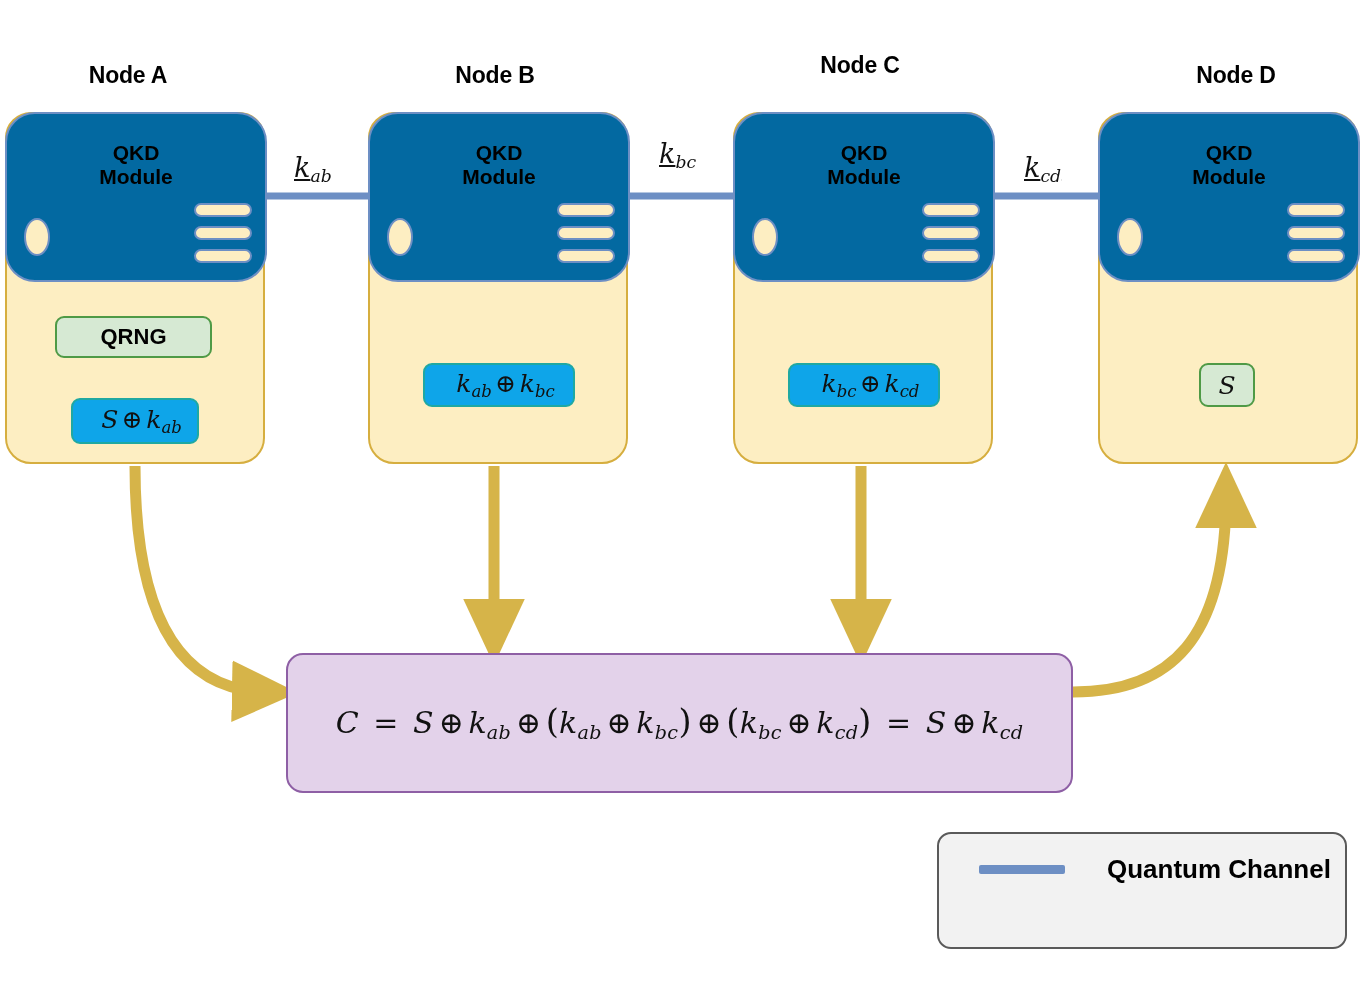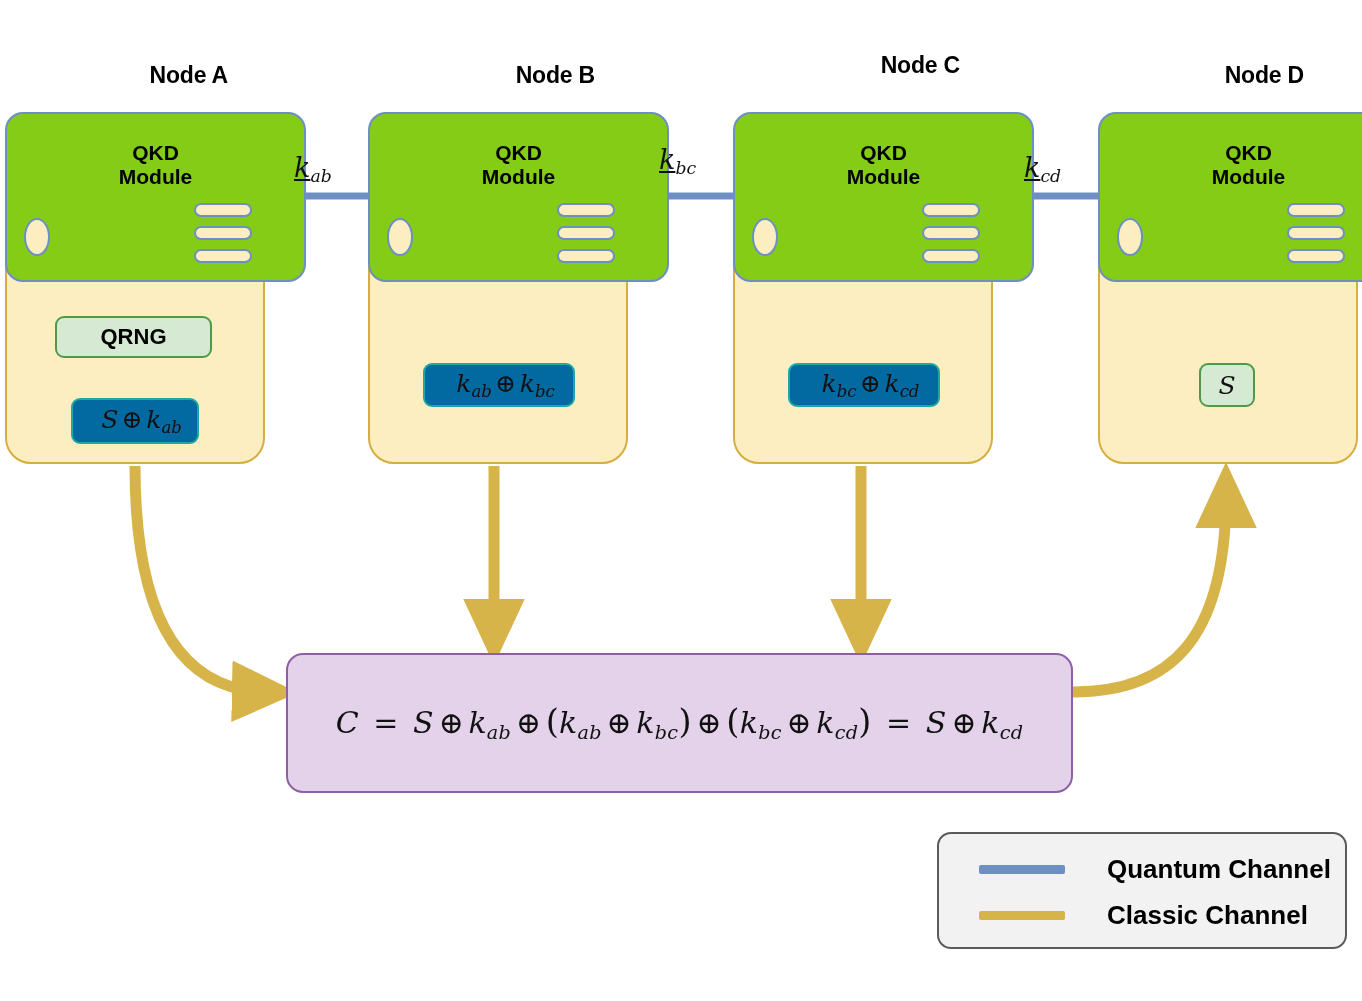--- a/index.html
+++ b/index.html
@@ -23,42 +23,42 @@
     top: 0;
     width: 1362px;
     height: 1001px;
   }
 
   .node-title {
     position: absolute;
     font-size: 23px;
     font-weight: bold;
     color: #000000;
-    text-align: right;
+    text-align: center;
     letter-spacing: -0.2px;
     white-space: nowrap;
   }
 
   .node-shell {
     position: absolute;
     width: 260px;
     height: 352px;
     background: #fdeec2;
     border: 2.2px solid #d6ae3f;
     border-radius: 26px;
     box-sizing: border-box;
   }
 
   .qkd-module {
     position: absolute;
-    width: 301px;
+    width: 262px;
     height: 170px;
-    background: #84cc16;
+    background: #0369a1;
     border: 2.2px solid #6d8fc4;
-    border-radius: 18px;
+    border-radius: 30px;
     box-sizing: border-box;
   }
   .qkd-label {
     position: absolute;
     left: 0;
     right: 0;
     top: 27px;
     text-align: center;
     font-size: 21px;
     font-weight: bold;
@@ -98,21 +98,21 @@
     align-items: center;
     justify-content: center;
     border-radius: 9px;
     white-space: nowrap;
   }
   .inner-box.green {
     background: #d6e9d3;
     border: 2px solid #4f9a46;
   }
   .inner-box.teal {
-    background: #0369a1;
+    background: #0ea5e9;
     border: 2.2px solid #1fa8a2;
     padding-left: 13px;
   }
   .label-sans {
     font-size: 22px;
     font-weight: bold;
     color: #000000;
     font-family: "Liberation Sans", sans-serif;
   }
   .label-math {
@@ -318,52 +318,48 @@
     <div class="module-led"></div>
     <div class="module-slot s1"></div>
     <div class="module-slot s2"></div>
     <div class="module-slot s3"></div>
   </div>
 
   <div class="inner-box teal" style="left:788px; top:363px; width:152px; height:44px;">
     <span class="label-math">k<span class="sub">bc</span><span class="op">⊕</span>k<span class="sub">cd</span></span>
   </div>
 
-  <div class="node-title" style="left:1104px; top:62px; width:200px;">Node D</div>
+  <div class="node-title" style="left:1136px; top:62px; width:200px;">Node D</div>
 
   <div class="node-shell" style="left:1098px; top:112px;"></div>
 
   <div class="qkd-module" style="left:1098px; top:112px;">
     <div class="qkd-label">
       <span>QKD</span><br>
       <span>Module</span>
     </div>
     <div class="module-led"></div>
     <div class="module-slot s1"></div>
     <div class="module-slot s2"></div>
     <div class="module-slot s3"></div>
   </div>
 
   <div class="inner-box green" style="left:1199px; top:363px; width:56px; height:44px;">
     <span class="label-math">S</span>
   </div>
 
   <div class="chan-label" style="left:294px; top:152px;">k<span class="sub">ab</span></div>
-  <div class="chan-label" style="left:659px; top:144px;">k<span class="sub">bc</span></div>
+  <div class="chan-label" style="left:659px; top:138px;">k<span class="sub">bc</span></div>
   <div class="chan-label" style="left:1024px; top:152px;">k<span class="sub">cd</span></div>
 
 
   <div class="trusted-node-box">
     <span class="formula">C<span class="op"> = </span>S<span class="op">⊕</span>k<span class="sub">ab</span><span class="op">⊕</span><span class="paren">(</span>k<span class="sub">ab</span><span class="op">⊕</span>k<span class="sub">bc</span><span class="paren">)</span><span class="op">⊕</span><span class="paren">(</span>k<span class="sub">bc</span><span class="op">⊕</span>k<span class="sub">cd</span><span class="paren">)</span><span class="op"> = </span>S<span class="op">⊕</span>k<span class="sub">cd</span></span>
   </div>
 
   <div class="legend-box">
     <div class="legend-row r1">
       <div class="legend-swatch" style="background:#6d8fc4;"></div>
       <div class="legend-text">Quantum Channel</div>
     </div>
-    <div class="legend-row r2">
-      <div class="legend-swatch" style="background:#d6b449;"></div>
-      <div class="legend-text">Classic Channel</div>
-    </div>
   </div>
 
 </div>
 
 </body></html>

